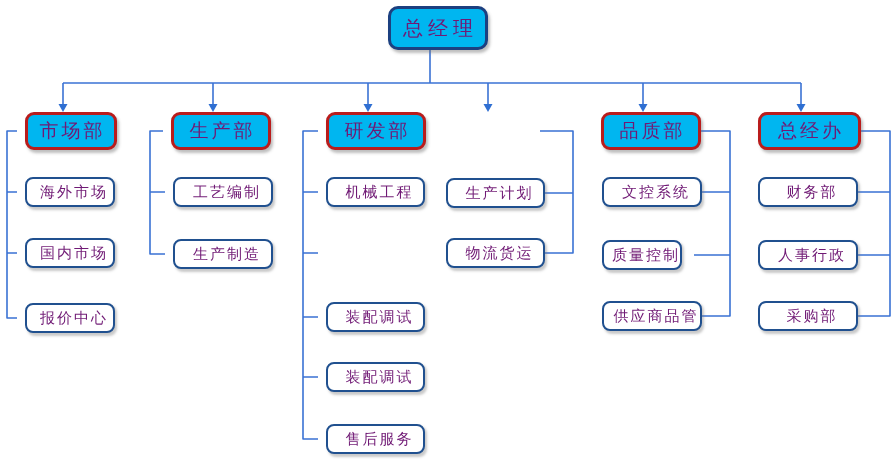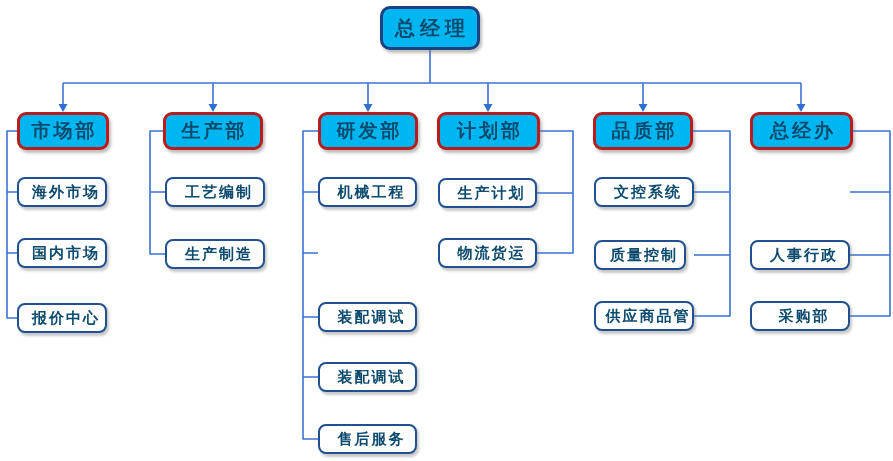--- a/index.html
+++ b/index.html
@@ -22,24 +22,25 @@
     width: 893px;
     height: 461px;
     pointer-events: none;
   }
   .node {
     position: absolute;
     display: flex;
     align-items: center;
     justify-content: center;
     box-sizing: border-box;
-    font-weight: bold;
-    color: #0c4a6e;
+    font-weight: normal;
+    color: #701a75;
     white-space: nowrap;
     cursor: default;
+    margin-left: 8px;
   }
   .root-node {
     background: #00b6f0;
     border: 3px solid #1c4080;
     border-radius: 10px;
     font-size: 20px;
     letter-spacing: 5px;
     padding-left: 5px; 
     box-shadow: 2px 3px 3px rgba(110,110,110,0.45);
   }
@@ -100,39 +101,39 @@
       <polygon points="638.5,104 647.5,104 643,112"></polygon>
       <polygon points="796.5,104 805.5,104 801,112"></polygon>
     </g>
   </svg>
 
   <div class="node root-node" style="left:380px; top:6px; width:100px; height:44px;">总经理</div>
 
   <div class="node dept-node" style="left:17px; top:112px; width:92px; height:38px;">市场部</div>
   <div class="node dept-node" style="left:163px; top:112px; width:100px; height:38px;">生产部</div>
   <div class="node dept-node" style="left:318px; top:112px; width:100px; height:38px;">研发部</div>
-  <div class="node dept-node" style="left:437px; top:112px; width:103px; height:38px;">计划部</div>
   <div class="node dept-node" style="left:593px; top:112px; width:100px; height:38px;">品质部</div>
   <div class="node dept-node" style="left:750px; top:112px; width:103px; height:38px;">总经办</div>
 
   <div class="node sub-node" style="left:17px; top:177px; width:90px; height:30px;">海外市场</div>
   <div class="node sub-node" style="left:17px; top:238px; width:90px; height:30px;">国内市场</div>
   <div class="node sub-node" style="left:17px; top:303px; width:90px; height:30px;">报价中心</div>
 
   <div class="node sub-node" style="left:165px; top:239px; width:100px; height:30px;">生产制造</div>
   <div class="node sub-node" style="left:165px; top:177px; width:100px; height:30px;">工艺编制</div>
 
   <div class="node sub-node" style="left:318px; top:177px; width:99px; height:30px;">机械工程</div>
   <div class="node sub-node" style="left:318px; top:302px; width:99px; height:30px;">装配调试</div>
   <div class="node sub-node" style="left:318px; top:362px; width:99px; height:30px;">装配调试</div>
   <div class="node sub-node" style="left:318px; top:424px; width:99px; height:30px;">售后服务</div>
 
   <div class="node sub-node" style="left:438px; top:178px; width:99px; height:30px;">生产计划</div>
   <div class="node sub-node" style="left:438px; top:238px; width:99px; height:30px;">物流货运</div>
 
   <div class="node sub-node" style="left:594px; top:177px; width:100px; height:30px;">文控系统</div>
-  <div class="node sub-node" style="left:594px; top:240px; width:92px; height:30px;">质量控制</div>
+  <div class="node sub-node" style="left:594px; top:240px; width:80px; height:30px;">质量控制</div>
   <div class="node sub-node" style="left:594px; top:301px; width:100px; height:30px;">供应商品管</div>
 
+  <div class="node sub-node" style="left:750px; top:177px; width:100px; height:30px;">财务部</div>
   <div class="node sub-node" style="left:750px; top:240px; width:100px; height:30px;">人事行政</div>
   <div class="node sub-node" style="left:750px; top:301px; width:100px; height:30px;">采购部</div>
 
 </div>
 
 </body></html>

